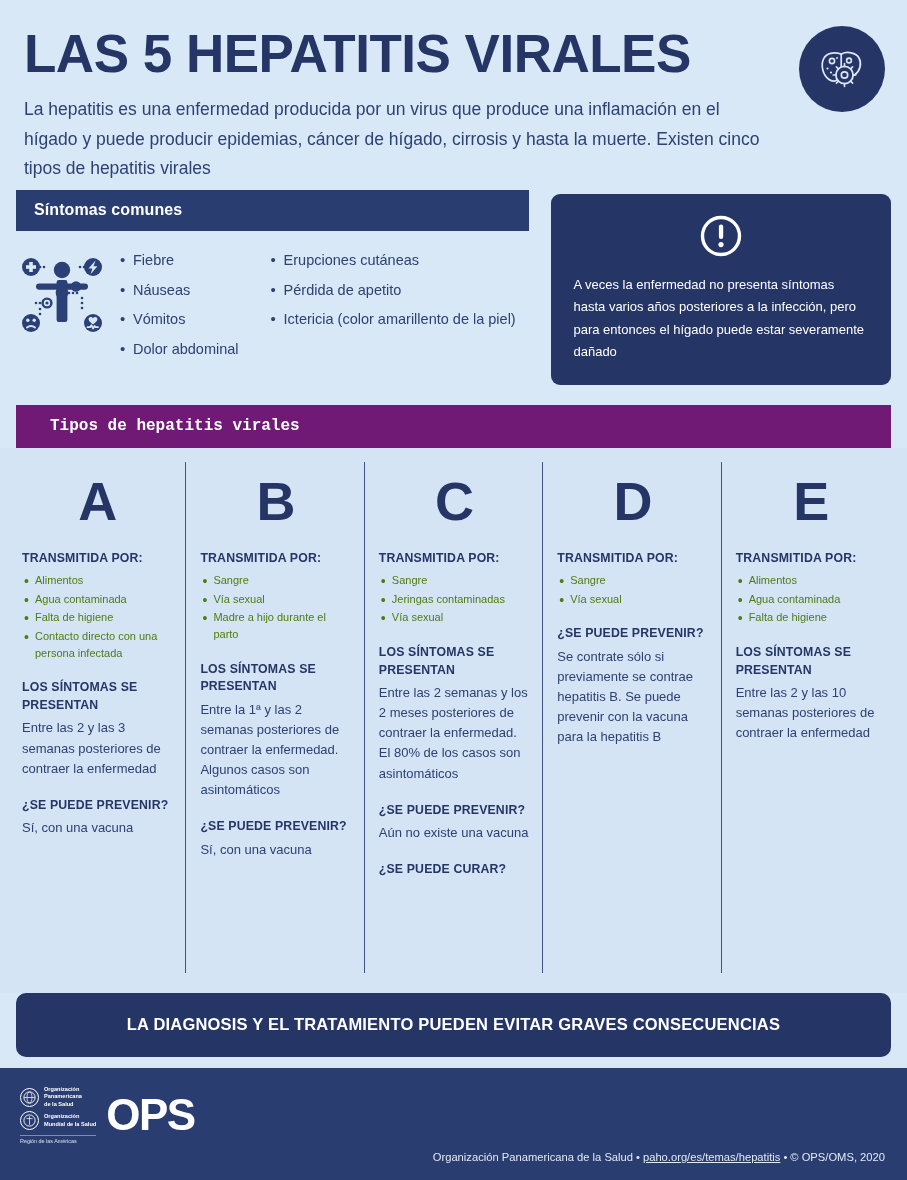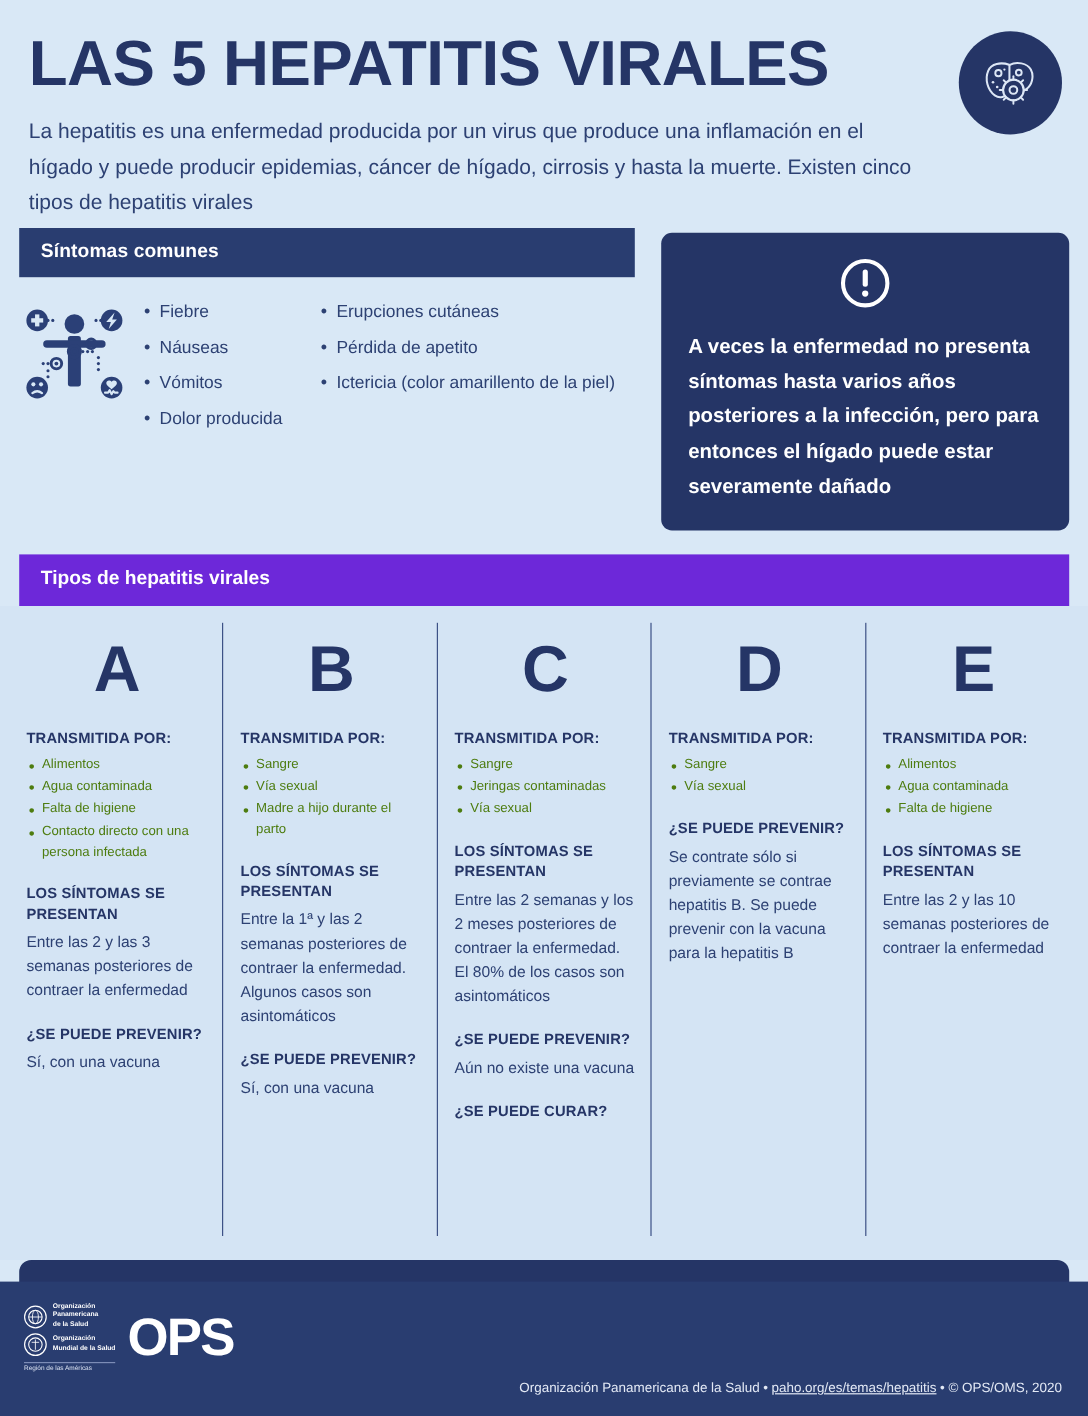--- a/index.html
+++ b/index.html
@@ -122,37 +122,38 @@
     color: #ffffff;
     margin-top: 4px;
     min-height: 172px;
   }
   .warn-icon {
     display: flex;
     justify-content: center;
     margin-bottom: 14px;
   }
   .warn-text {
-    font-size: 17px;
-    font-weight: 700;
+    font-size: 13px;
+    font-weight: 400;
     line-height: 1.72;
   }
 
   
   .types-wrap {
     margin-top: 20px;
     padding: 0 0 0 0;
   }
   .types-header {
     margin: 0 16px;
-    background: #6d28d9;
+    background: #701a75;
     color: #fff;
     font-size: 16px;
     font-weight: 700;
-    padding: 12px 16px 13px 18px;
+    padding: 12px 16px 13px 34px;
+    font-family: Liberation Mono, monospace;
   }
   .types-panel {
     background: #d4e4f4;
     padding: 14px 8px 20px 8px;
     display: flex;
     min-height: 545px;
   }
   .type-col {
     flex: 1 1 0;
     padding: 0 12px 0 14px;
@@ -366,21 +367,21 @@
               </g>
             </g>
           </svg>
         </div>
 
         <div class="sym-lists">
           <ul>
             <li>Fiebre</li>
             <li>Náuseas</li>
             <li>Vómitos</li>
-            <li>Dolor producida</li>
+            <li>Dolor abdominal</li>
           </ul>
           <ul>
             <li>Erupciones cutáneas</li>
             <li>Pérdida de apetito</li>
             <li>Ictericia (color amarillento de la piel)</li>
           </ul>
         </div>
       </div>
     </div>
 

